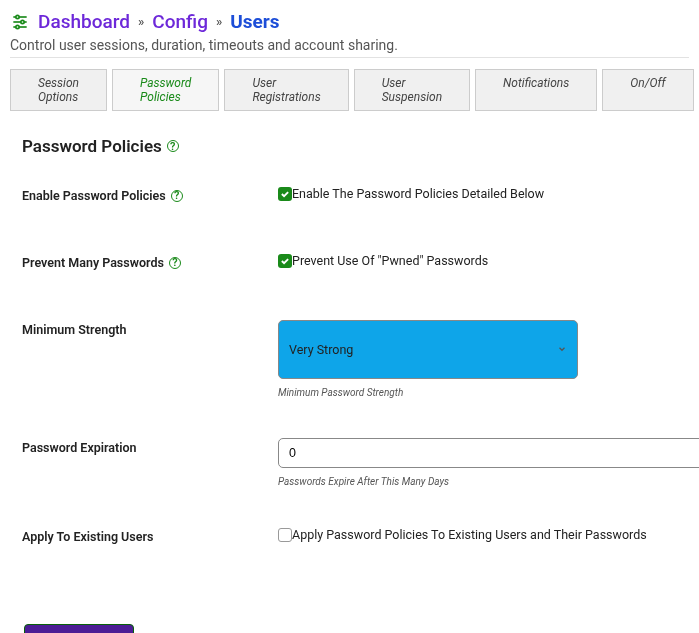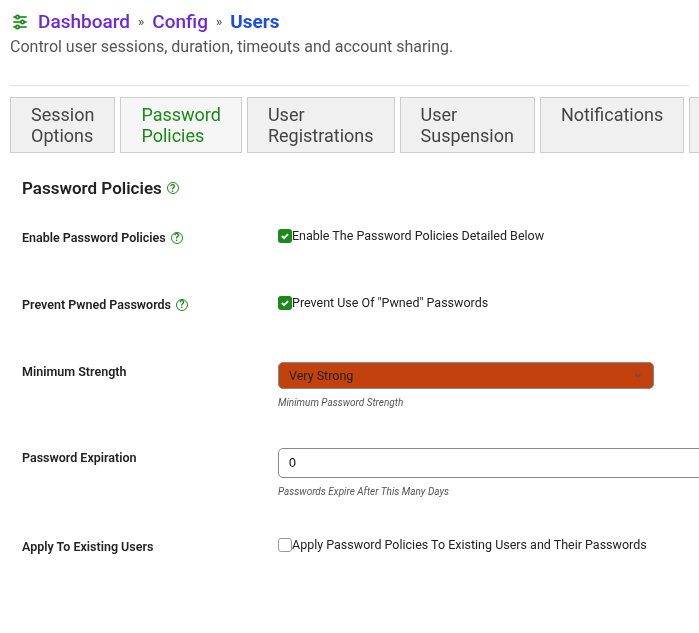--- a/index.html
+++ b/index.html
@@ -22,40 +22,41 @@
     .breadcrumb a { color: #6d28d9; text-decoration: none; }
     .breadcrumb .sep { color: #555; font-size: 13px; }
     .breadcrumb .current { color: #1d4ed8; font-weight: bold; }
     .settings-icon {
       color: #1a8a1a;
       display: inline-flex;
       align-items: center;
     }
     .subtitle {
       color: #555;
-      font-size: 16px;
-      margin-bottom: 29px;
+      font-size: 14px;
+      margin-bottom: 4px;
     }
     hr {
       border: none;
       border-top: 1px solid #e2e2e2;
       margin-bottom: 11px;
     }
     .tabs {
       display: flex;
       gap: 5px;
       margin-bottom: 25px;
     }
     .tab {
       background: #f0f0f0;
       border: 1px solid #ccc;
-      padding: 6px 20px;
-      font-size: 18px;
+      padding: 6px 27px;
+      font-size: 12px;
       cursor: pointer;
       color: #444;
+      font-style: italic;
     }
     .tab.active { color: #1a8a1a; background:#f6f6f6; }
     .section-title {
       display: flex;
       align-items: center;
       gap: 5px;
       font-size: 17px;
       font-weight: 600;
       margin: 0 0 30px 12px;
     }
@@ -107,30 +108,30 @@
     .chk.checked {
       background: #1a8a1a;
       color: #fff;
     }
     .chk.unchecked {
       border: 1px solid #999;
       background: #fff;
     }
     .chk svg { width: 10px; height: 10px; }
     .select {
-      width: 376px;
+      width: 300px;
       border: 1px solid #888;
       border-radius: 5px;
-      padding: 5px 10px;
+      padding: 21px 10px;
       font-size: 12.5px;
       display: flex;
       justify-content: space-between;
       align-items: center;
       cursor: pointer;
-      background: #c2410c;
+      background: #0ea5e9;
     }
     .select .chev svg { width: 10px; height: 10px; }
     .text-input {
       width: 430px;
       border: 1px solid #888;
       border-radius: 5px;
       padding: 7px 10px;
       font-size: 12.5px;
       background: #fff;
     }
@@ -204,21 +205,21 @@
             <polyline points="3,8 6.5,11.5 13,5"></polyline>
           </svg>
       </span>
       <span>Enable The Password Policies Detailed Below</span>
     </label>
   </div>
 </div>
 
 <div class="form-row">
   <div class="form-label">
-    <span>Prevent Pwned Passwords</span>
+    <span>Prevent Many Passwords</span>
     <span class="help-icon">?</span>
   </div>
   <div class="form-field">
     <label class="checkbox-line">
       <span class="chk checked">
         <svg viewBox="0 0 16 16" fill="none" stroke="currentColor" stroke-width="3">
             <polyline points="3,8 6.5,11.5 13,5"></polyline>
           </svg>
       </span>
       <span>Prevent Use Of "Pwned" Passwords</span>

